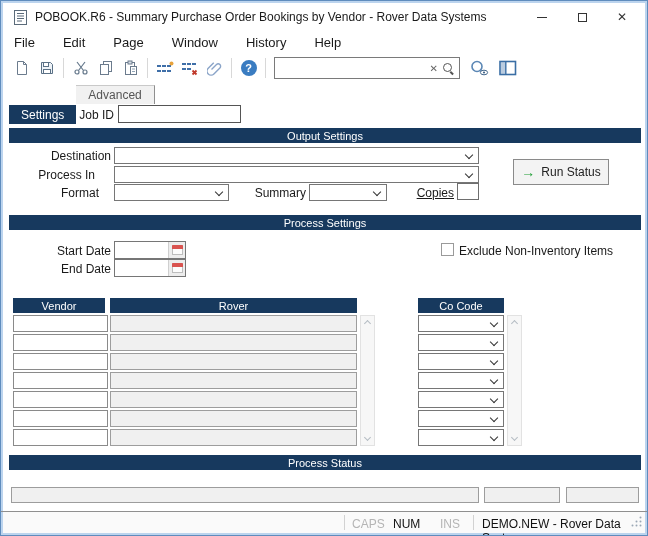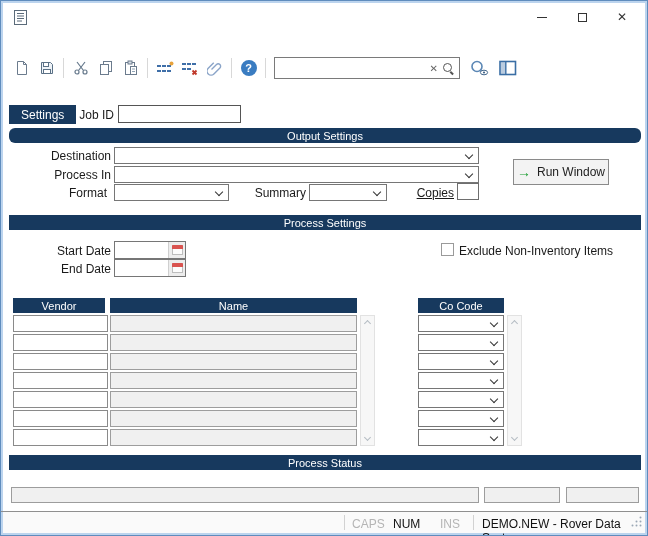--- a/index.html
+++ b/index.html
@@ -82,33 +82,42 @@
 
 <div class="window">
 
   <div class="titlebar">
     <span class="appicon">
       <svg width="13" height="15" viewBox="0 0 13 15">
           <rect x="0.5" y="0.5" width="12" height="14" fill="#fff" stroke="#5b6b7a"></rect>
           <path d="M3 3.5h7M3 6h7M3 8.5h7M3 11h5" stroke="#5b6b7a" fill="none"></path>
         </svg>
     </span>
+    <span class="title-text">POBOOK.R6 - Summary Purchase Order Bookings by Vendor - Rover Data Systems</span>
     <div class="wincontrols">
       <div class="winbtn">
           <span class="glyph-min"></span>
         </div>
       <div class="winbtn">
           <span class="glyph-max"></span>
         </div>
       <div class="winbtn">
           <span class="glyph-close">✕</span>
         </div>
     </div>
   </div>
 
+  <div class="menubar">
+    <span class="menu-item">File</span>
+    <span class="menu-item">Edit</span>
+    <span class="menu-item">Page</span>
+    <span class="menu-item">Window</span>
+    <span class="menu-item">History</span>
+    <span class="menu-item">Help</span>
+  </div>
 
   <div class="toolbar">
     <div class="tbtn">
       <svg width="16" height="16" viewBox="0 0 16 16">
           <path d="M3.5 1.5h6l3 3v10h-9z" fill="#fff" stroke="#6b7b8d"></path>
           <path d="M9.5 1.5v3h3" fill="none" stroke="#6b7b8d"></path>
         </svg>
     </div>
     <div class="tbtn">
       <svg width="16" height="16" viewBox="0 0 16 16">
@@ -192,53 +201,54 @@
       <svg width="18" height="16" viewBox="0 0 18 16">
           <rect x="1" y="1.5" width="15.5" height="13" fill="none" stroke="#3a6ea5" stroke-width="1.6"></rect>
           <rect x="1.8" y="2.3" width="4.7" height="11.4" fill="#3a6ea5" opacity="0.35"></rect>
           <line x1="6.8" y1="1.5" x2="6.8" y2="14.5" stroke="#3a6ea5" stroke-width="1.4"></line>
         </svg>
     </div>
   </div>
 
   <div class="tabs">
     <div class="tab active">Settings</div>
+    <div class="tab inactive">Advanced</div>
   </div>
 
   <div class="flabel" style="left:40px;top:107px;width:73px;">Job ID</div>
   <input class="tinput" style="left: 117px; top: 104px; width: 123px; border-color: rgb(85, 85, 85);" value="">
 
-  <div class="secbar" style="top:127px;border-radius:6px;">Output Settings</div>
+  <div class="secbar" style="top:127px;">Output Settings</div>
 
   <div class="flabel" style="left:20px;top:148px;width:90px;">Destination</div>
   <div class="combo" style="left:113px;top:146px;width:365px;">
       <span class="chev"></span>
     </div>
 
-  <div class="flabel" style="left:20px;top:167px;width:90px;">Process In</div>
+  <div class="flabel" style="left:4px;top:167px;width:90px;">Process In</div>
   <div class="combo" style="left:113px;top:165px;width:365px;">
       <span class="chev"></span>
     </div>
 
-  <div class="flabel" style="left:16px;top:185px;width:90px;">Format</div>
+  <div class="flabel" style="left:8px;top:185px;width:90px;">Format</div>
   <div class="combo" style="left:113px;top:183px;width:115px;">
       <span class="chev"></span>
     </div>
 
   <div class="flabel" style="left:240px;top:185px;width:65px;">Summary</div>
   <div class="combo" style="left:308px;top:183px;width:78px;">
       <span class="chev"></span>
     </div>
 
   <div class="flabel" style="left:395px;top:185px;width:58px;text-decoration:underline;">Copies</div>
   <input class="tinput" style="left: 456px; top: 182px; width: 22px; height: 17px;" value="">
 
   <div class="runbtn">
     <span class="runarrow">→</span>
-    <span>Run Window</span>
+    <span>Run Status</span>
   </div>
 
   <div class="secbar" style="top:203px;margin-top:11px;">Process Settings</div>
 
   <div class="flabel" style="left:30px;top:243px;width:80px;">Start Date</div>
   <div class="datewrap" style="left:113px;top:240px;">
     <span class="datebtn">
         <span class="calicon"></span>
       </span>
   </div>
@@ -247,21 +257,21 @@
   <div class="datewrap" style="left:113px;top:258px;">
     <span class="datebtn">
         <span class="calicon"></span>
       </span>
   </div>
 
   <div class="checkbox"></div>
   <div class="flabel" style="left:458px;top:243px;text-align:left;">Exclude Non-Inventory Items</div>
 
   <div class="thead" style="left:12px;width:92px;">Vendor</div>
-  <div class="thead" style="left:109px;width:247px;">Name</div>
+  <div class="thead" style="left:109px;width:247px;">Rover</div>
   <div class="rows" style="left:12px;top:314px;">
       <div class="vrow">
         <input class="vcell" style="">
         <div class="ncell"></div>
       </div>
       <div class="vrow">
         <input class="vcell" style="">
         <div class="ncell"></div>
       </div>
       <div class="vrow">

